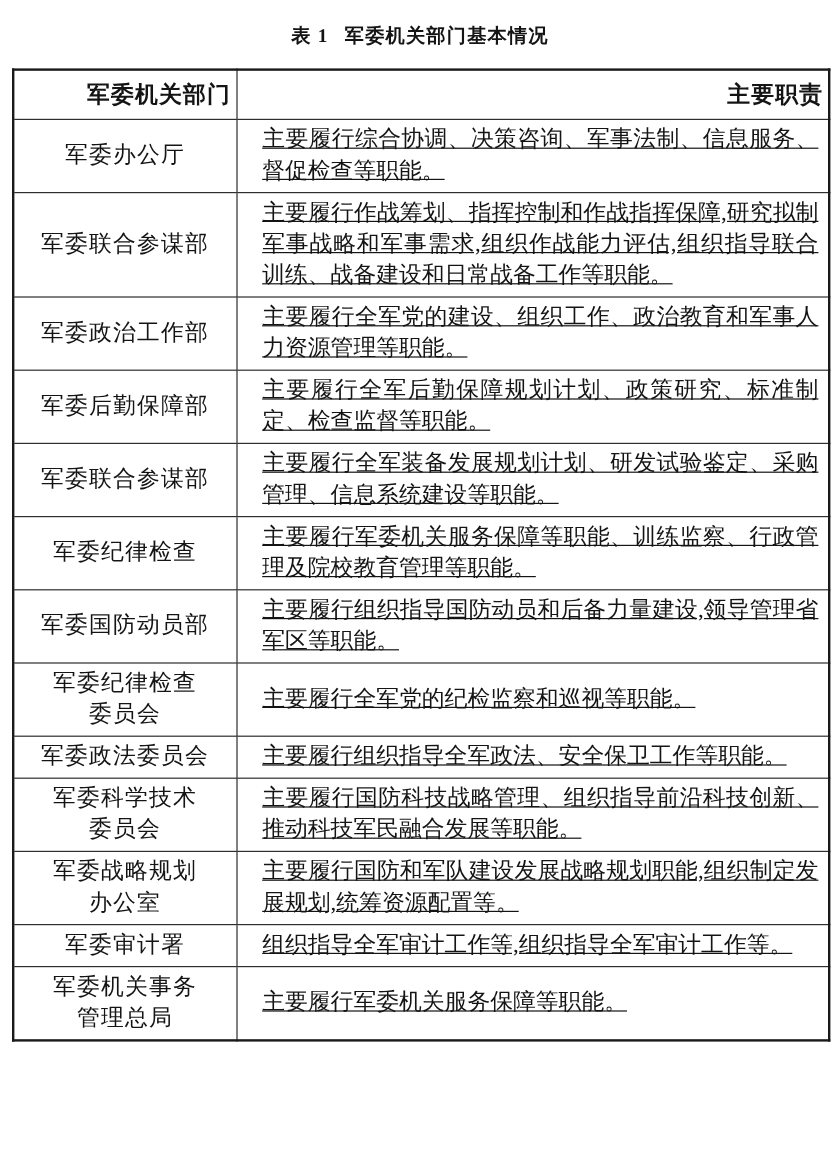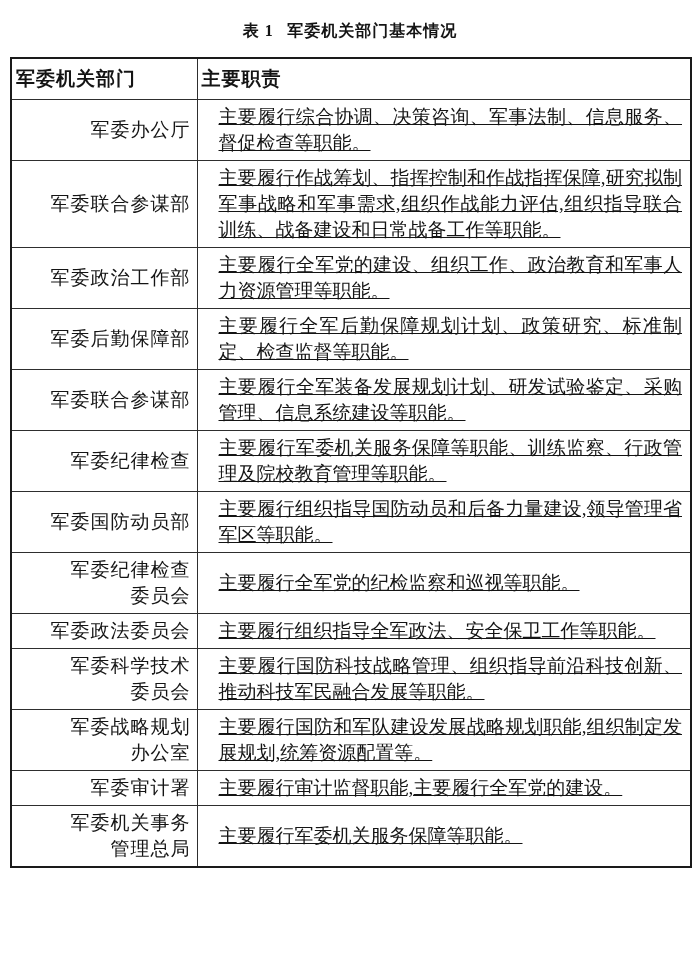--- a/index.html
+++ b/index.html
@@ -42,26 +42,26 @@
   .info-table col.col-duty { width: 494px; }
   .info-table th,
   .info-table td {
     border: 1px solid #2e2e2e;
     vertical-align: middle;
     font-size: 19px;
   }
   .info-table th {
     height: 36px;
     font-weight: bold;
-    text-align: left;
+    text-align: right;
     padding: 2px 4px;
     letter-spacing: 1px;
   }
   .info-table td.dept {
-    text-align: right;
+    text-align: center;
     line-height: 26px;
     padding: 4px 6px;
     white-space: pre-line;
     letter-spacing: 1px;
     margin-left: 25px;
   }
   .info-table td.duty {
     text-align: justify;
     line-height: 26px;
     padding: 4px 8px 4px 21px;
@@ -130,21 +130,21 @@
 委员会</td>
           <td class="duty">主要履行国防科技战略管理、组织指导前沿科技创新、推动科技军民融合发展等职能。</td>
         </tr>
         <tr>
           <td class="dept">军委战略规划
 办公室</td>
           <td class="duty">主要履行国防和军队建设发展战略规划职能,组织制定发展规划,统筹资源配置等。</td>
         </tr>
         <tr>
           <td class="dept">军委审计署</td>
-          <td class="duty">主要履行审计监督职能,主要履行全军党的建设。</td>
+          <td class="duty">组织指导全军审计工作等,组织指导全军审计工作等。</td>
         </tr>
         <tr>
           <td class="dept">军委机关事务
 管理总局</td>
           <td class="duty">主要履行军委机关服务保障等职能。</td>
         </tr>
       </tbody>
   </table>
 </div>
 

